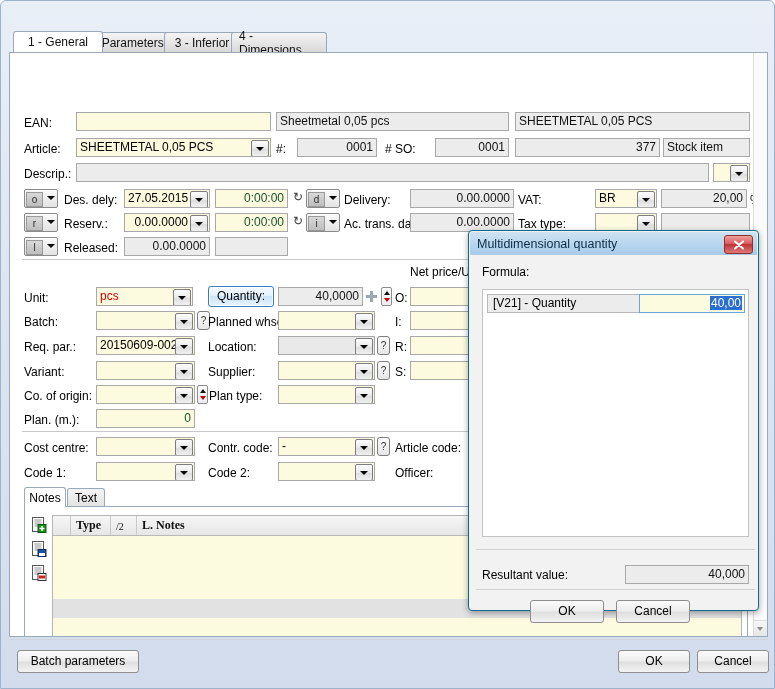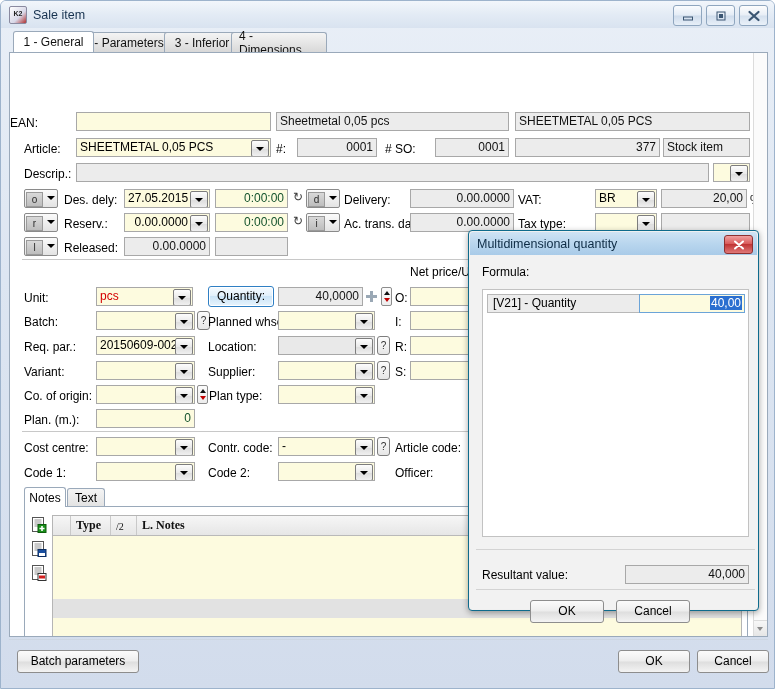--- a/index.html
+++ b/index.html
@@ -284,62 +284,40 @@
   }
   .dlg-listitem-value .selected {
     background: #2a6fd0; color: #ffffff; padding: 0 1px;
   }
 </style>
 </head>
 <body>
 
 <div id="window">
 
-  <div id="titlebar">
-    <div id="app-icon">K2</div>
-    <span id="title-text">Sale item</span>
-    <div class="wbtns">
-      <div class="wbtn">
-        <svg width="13" height="10" viewBox="0 0 13 10">
-            <rect x="2" y="6" width="9" height="3" fill="none" stroke="#3a5572" stroke-width="1"></rect>
-          </svg>
-      </div>
-      <div class="wbtn">
-        <svg width="13" height="11" viewBox="0 0 13 11">
-            <rect x="2.5" y="1.5" width="8" height="8" fill="none" stroke="#3a5572" stroke-width="1"></rect>
-            <rect x="4.5" y="3.5" width="4" height="4" fill="#3a5572"></rect>
-          </svg>
-      </div>
-      <div class="wbtn close">
-        <svg width="14" height="12" viewBox="0 0 14 12">
-          <path d="M2.5 2 L11.5 10 M11.5 2 L2.5 10" stroke="#3a5572" stroke-width="2.2" stroke-linecap="round" fill="none"></path>
-        </svg>
-      </div>
-    </div>
-  </div>
 
   <div id="tabstrip">
-    <div class="tab active" style="left:4px;  width:81px; top:-1px;">
+    <div class="tab active" style="left:4px;  width:90px; top:-1px;">
         <span>1 - General</span>
       </div>
     <div class="tab" style="left:66px; width:98px;">
         <span>2 - Parameters</span>
       </div>
     <div class="tab" style="left:155px;width:76px;">
         <span>3 - Inferior</span>
       </div>
     <div class="tab" style="left:222px;width:96px;">
         <span>4 - Dimensions</span>
       </div>
   </div>
 
   <div id="client">
     <div id="clientinner">
 
-      <div class="lbl" style="left:0; top:62px;">EAN:</div>
+      <div class="lbl" style="left:14px; top:62px;">EAN:</div>
       <div class="fld" style="left:66px; top:59px; width:195px;"></div>
       <div class="fld ro" style="left:266px; top:59px; width:233px;">Sheetmetal 0,05 pcs</div>
       <div class="fld ro" style="left:505px; top:59px; width:235px;">SHEETMETAL 0,05 PCS</div>
 
       <div class="lbl" style="left:14px; top:88px;">Article:</div>
       <div class="combo" style="left:66px; top:85px; width:195px;">
         <span>SHEETMETAL 0,05 PCS</span>
         <span class="arrow"></span>
       </div>
       <div class="lbl" style="left:266px; top:88px;">#:</div>

